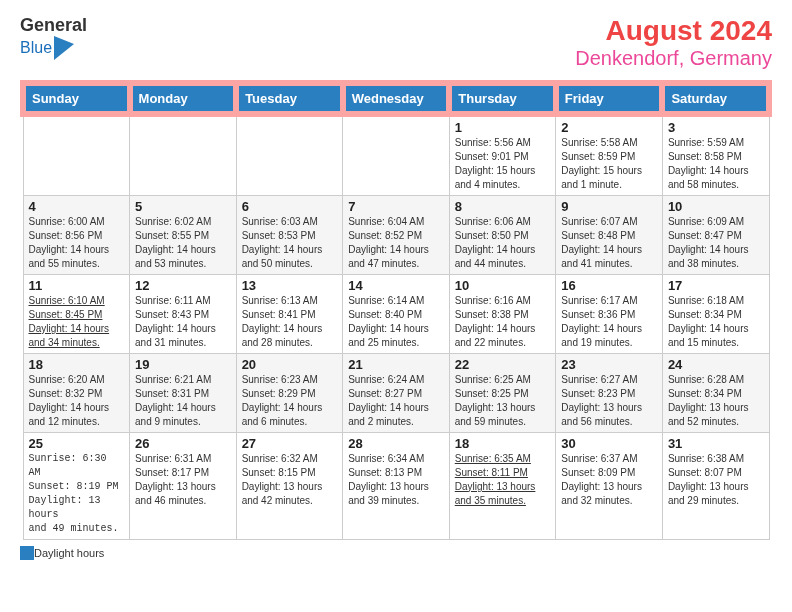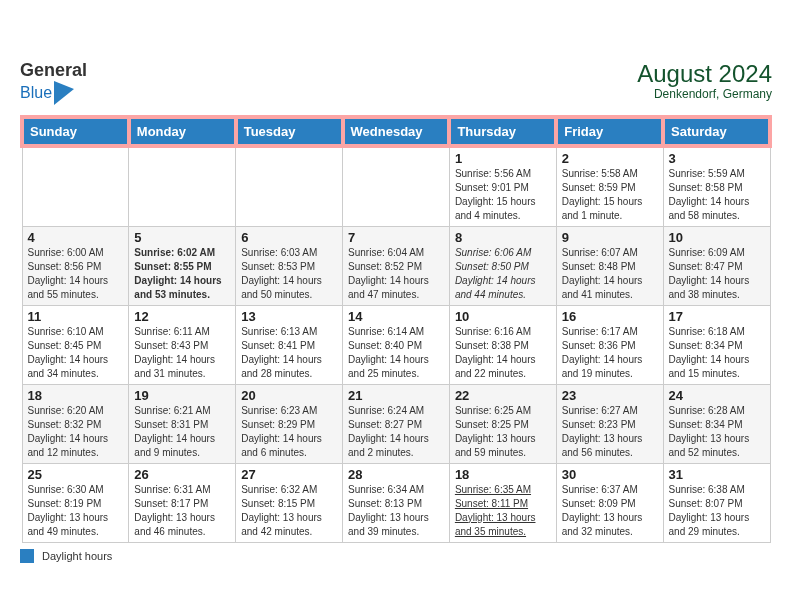--- a/index.html
+++ b/index.html
@@ -9,21 +9,20 @@
       font-family: Arial, sans-serif;
       background: #fff;
       overflow: hidden;
     }
     .page {
       width: 792px;
       height: 444px;
       padding: 16px 20px 8px 20px;
       display: flex;
       flex-direction: column;
-      margin-top: 45px;
     }
     .header {
       display: flex;
       justify-content: space-between;
       align-items: flex-start;
       margin-bottom: 10px;
     }
     .logo {
       display: flex;
       align-items: center;
@@ -44,42 +43,42 @@
     }
     .logo-icon {
       width: 20px;
       height: 24px;
       margin-left: 2px;
     }
     .title-block {
       text-align: right;
     }
     .month-year {
-      font-size: 24px;
-      font-weight: normal;
-      color: #14532d;
+      font-size: 28px;
+      font-weight: bold;
+      color: #ef4444;
       line-height: 1.1;
     }
     .location {
-      font-size: 12px;
-      color: #14532d;
+      font-size: 20px;
+      color: #ec4899;
     }
     .calendar-table {
       width: 100%;
       border-collapse: collapse;
       flex: 1;
     }
     .calendar-table th {
       background: #2a7fc1;
       color: #fff;
       font-size: 13px;
       font-weight: bold;
       padding: 5px 6px;
       text-align: left;
-      border: 4px solid #fca5a5;
+      border: 6px solid #fca5a5;
     }
     .calendar-table td {
       vertical-align: top;
       border: 1px solid #ccc;
       padding: 3px 5px;
       font-size: 10.5px;
       color: #222;
       background: #fff;
       width: calc(100% / 7);
       height: 78px;
@@ -98,21 +97,20 @@
       font-size: 10px;
       color: #333;
       line-height: 1.4;
     }
     .empty-cell {
       background: #fff !important;
     }
     .footer {
       display: flex;
       align-items: center;
-      gap: 8px;
       margin-top: 6px;
       font-size: 11px;
       color: #333;
     }
     .legend-box {
       width: 14px;
       height: 14px;
       background: #2a7fc1;
       display: inline-block;
     }
@@ -182,42 +180,42 @@
         <tr>
           <td>
             <span class="day-number">4</span>
             <div class="day-info" style="white-space: pre-line;">Sunrise: 6:00 AM
 Sunset: 8:56 PM
 Daylight: 14 hours
 and 55 minutes.</div>
           </td>
           <td>
             <span class="day-number">5</span>
-            <div class="day-info" style="white-space: pre-line; font-weight: bold;">Sunrise: 6:02 AM
+            <div class="day-info" style="white-space: pre-line;">Sunrise: 6:02 AM
 Sunset: 8:55 PM
 Daylight: 14 hours
 and 53 minutes.</div>
           </td>
           <td>
             <span class="day-number">6</span>
             <div class="day-info" style="white-space: pre-line;">Sunrise: 6:03 AM
 Sunset: 8:53 PM
 Daylight: 14 hours
 and 50 minutes.</div>
           </td>
           <td>
             <span class="day-number">7</span>
             <div class="day-info" style="white-space: pre-line;">Sunrise: 6:04 AM
 Sunset: 8:52 PM
 Daylight: 14 hours
 and 47 minutes.</div>
           </td>
           <td>
             <span class="day-number">8</span>
-            <div class="day-info" style="white-space: pre-line; font-style: italic;">Sunrise: 6:06 AM
+            <div class="day-info" style="white-space: pre-line;">Sunrise: 6:06 AM
 Sunset: 8:50 PM
 Daylight: 14 hours
 and 44 minutes.</div>
           </td>
           <td>
             <span class="day-number">9</span>
             <div class="day-info" style="white-space: pre-line;">Sunrise: 6:07 AM
 Sunset: 8:48 PM
 Daylight: 14 hours
 and 41 minutes.</div>
@@ -226,21 +224,21 @@
             <span class="day-number">10</span>
             <div class="day-info" style="white-space: pre-line;">Sunrise: 6:09 AM
 Sunset: 8:47 PM
 Daylight: 14 hours
 and 38 minutes.</div>
           </td>
         </tr>
         <tr>
           <td>
             <span class="day-number">11</span>
-            <div class="day-info" style="white-space: pre-line;">Sunrise: 6:10 AM
+            <div class="day-info" style="white-space: pre-line; text-decoration: underline;">Sunrise: 6:10 AM
 Sunset: 8:45 PM
 Daylight: 14 hours
 and 34 minutes.</div>
           </td>
           <td>
             <span class="day-number">12</span>
             <div class="day-info" style="white-space: pre-line;">Sunrise: 6:11 AM
 Sunset: 8:43 PM
 Daylight: 14 hours
 and 31 minutes.</div>
@@ -328,21 +326,21 @@
             <span class="day-number">24</span>
             <div class="day-info" style="white-space: pre-line;">Sunrise: 6:28 AM
 Sunset: 8:34 PM
 Daylight: 13 hours
 and 52 minutes.</div>
           </td>
         </tr>
         <tr>
           <td>
             <span class="day-number">25</span>
-            <div class="day-info" style="white-space: pre-line;">Sunrise: 6:30 AM
+            <div class="day-info" style="white-space: pre-line; font-family: Liberation Mono, monospace;">Sunrise: 6:30 AM
 Sunset: 8:19 PM
 Daylight: 13 hours
 and 49 minutes.</div>
           </td>
           <td>
             <span class="day-number">26</span>
             <div class="day-info" style="white-space: pre-line;">Sunrise: 6:31 AM
 Sunset: 8:17 PM
 Daylight: 13 hours
 and 46 minutes.</div>

